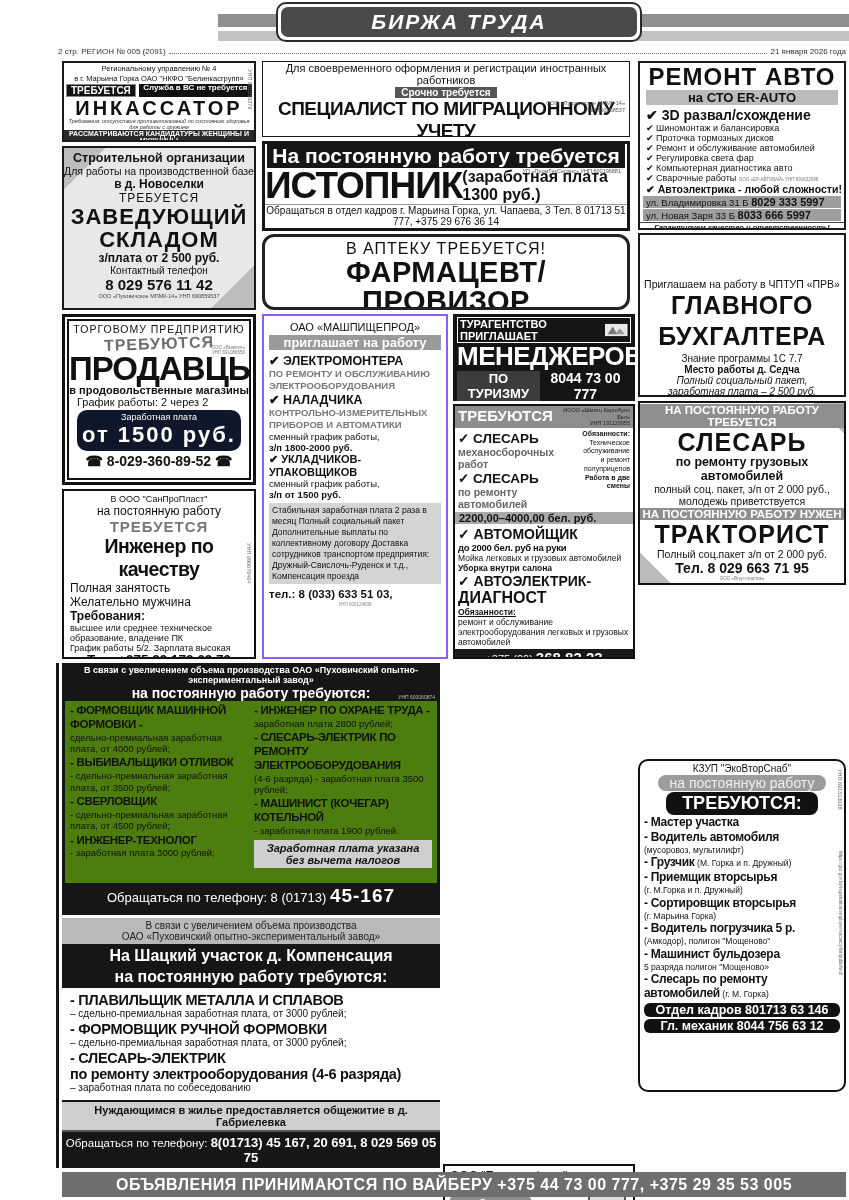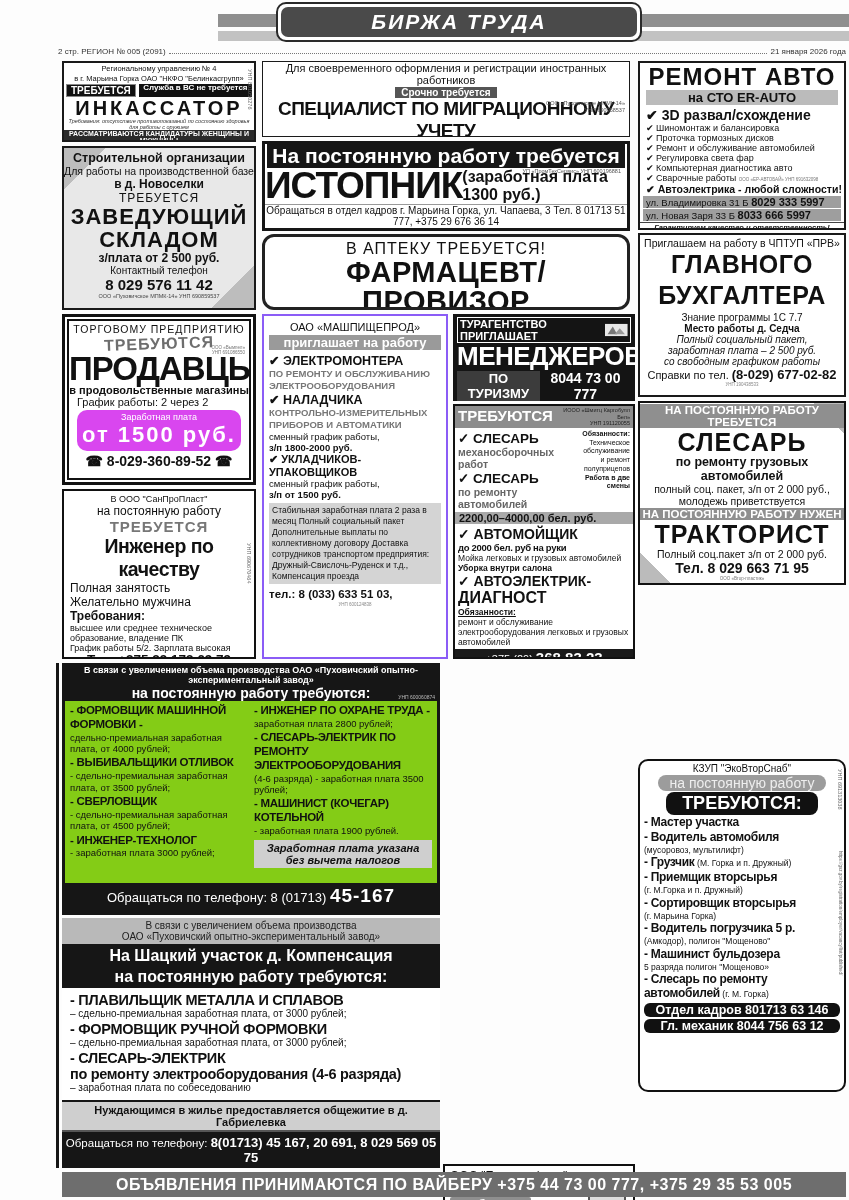--- a/index.html
+++ b/index.html
@@ -65,34 +65,34 @@
   #ist .ttl{font-size:37px;font-weight:bold;letter-spacing:-1px;line-height:0.95;}
   #ist .sal{font-size:16px;font-weight:bold;}
   #ist .org{position:absolute;right:6px;top:24px;font-size:5.5px;color:#555;}
   #ist .ft{font-size:10px;text-align:center;border-top:1px solid #999;}
   
   #far{left:262px;top:234px;width:368px;height:76px;border:3px solid #222;border-radius:12px;font-size:12px;}
   #far .h{font-size:16px;letter-spacing:1px;padding-top:3px;}
   #far .ttl{font-size:29px;font-weight:bold;letter-spacing:0.5px;line-height:1;}
   
   #glav{left:638px;top:233px;width:208px;height:164px;border-width:2px;font-size:10px;}
-  #glav .h{font-size:10.5px;padding-top:2px;}
+  #glav .h{font-size:10.5px;padding-top:2px;margin-top:41px;}
   #glav .ttl{font-size:25px;font-weight:bold;letter-spacing:0.5px;line-height:1.25;}
   #glav .ph{font-size:11px;}
   #glav .ph b{font-size:13px;}
   #glav .unp{font-size:4.5px;color:#888;}
   
   #prod{left:62px;top:314px;width:194px;height:171px;border:3px solid #111;box-shadow:inset 0 0 0 2px #fff,inset 0 0 0 4px #111;font-size:9px;padding:4px;}
   #prod .arc{font-size:10.5px;letter-spacing:1px;padding-top:2px;}
   #prod .req{font-size:16px;font-weight:bold;color:#6e6e6e;letter-spacing:1px;transform:rotate(-2deg);}
   #prod .org{position:absolute;right:8px;top:28px;font-size:4.5px;color:#777;text-align:right;}
   #prod .ttl{font-size:33px;font-weight:bold;letter-spacing:-1px;line-height:0.95;}
   #prod .s1{font-weight:bold;font-size:11px;}
   #prod .s2{font-size:11px;text-align:left;padding-left:8px;}
-  #prod .sal{background:#d946ef;color:#fff;border-radius:10px;margin:2px 8px;padding:2px 0 3px;}
+  #prod .sal{background:#0f172a;color:#fff;border-radius:10px;margin:2px 8px;padding:2px 0 3px;}
   #prod .sal .l1{font-size:9px;}
   #prod .sal .l2{font-size:22px;font-weight:bold;letter-spacing:2px;}
   #prod .ph{font-size:14px;font-weight:bold;}
   
   #ing{left:62px;top:489px;width:194px;height:170px;border:2.5px solid #111;font-size:9px;position:relative;}
   #ing .o{font-size:9px;padding-top:3px;}
   #ing .l{font-size:12px;}
   #ing .rq{font-size:15px;font-weight:bold;color:#777;letter-spacing:1px;}
   #ing .ttl{font-size:19.5px;font-weight:bold;letter-spacing:-0.5px;}
   #ing .t1{font-size:12px;text-align:left;padding-left:6px;}
@@ -149,21 +149,21 @@
   #eko .rq{background:#111;color:#fff;border-radius:8px;font-size:18px;font-weight:bold;margin:1px 22px;padding:1px 0;}
   #eko .it{text-align:left;line-height:1.15;margin-top:1px;}
   #eko .it .t{font-weight:bold;font-size:12px;letter-spacing:-0.3px;}
   #eko .it .s{font-size:8.5px;}
   #eko .ft{background:#111;color:#fff;border-radius:6px;font-weight:bold;font-size:12.5px;margin-top:2px;}
   
   #zavod{left:62px;top:663px;width:378px;height:252px;background:#161616;border:none;padding:0 3px;}
   #zavod .h1{color:#fff;font-weight:bold;font-size:9px;padding-top:2px;}
   #zavod .h2{color:#fff;font-weight:bold;font-size:14px;position:relative;}
   #zavod .h2 .unp{position:absolute;right:2px;bottom:1px;font-size:5px;color:#bbb;font-weight:normal;}
-  #zavod .body{background:#84cc16;display:flex;gap:6px;padding:3px 5px;text-align:left;height:182px;box-sizing:border-box;}
+  #zavod .body{background:#4d7c0f;display:flex;gap:6px;padding:3px 5px;text-align:left;height:182px;box-sizing:border-box;}
   #zavod .col{flex:1;}
   #zavod .j{font-weight:bold;font-size:11.5px;letter-spacing:-0.3px;line-height:1.2;}
   #zavod .d{font-size:9.5px;line-height:1.2;margin-bottom:2px;}
   #zavod .note{background:#cfcfcf;font-style:italic;font-weight:bold;font-size:11px;text-align:center;margin-top:4px;padding:2px;}
   #zavod .ft{color:#fff;font-size:13px;padding:2px 0 3px;}
   #zavod .ft b{font-size:19px;letter-spacing:1px;}
   
   #evro{left:443px;top:661px;width:192px;height:254px;border:2.5px solid #111;font-size:9.5px;text-align:left;padding:3px 5px;position:relative;}
   #evro .o{font-size:12px;}
   #evro .l{font-weight:bold;font-size:12px;}

